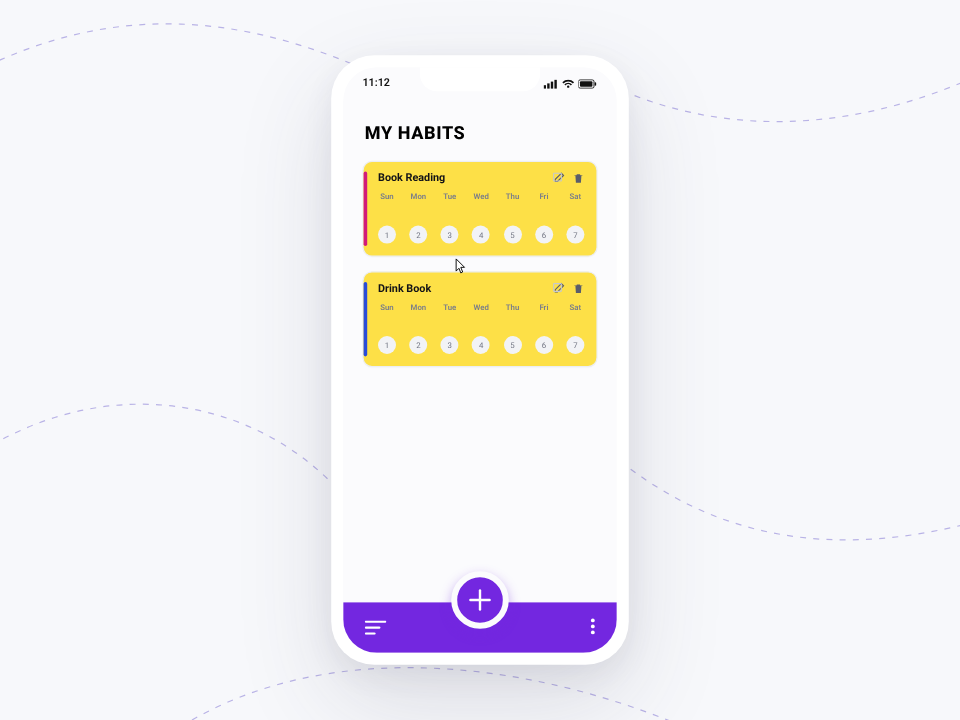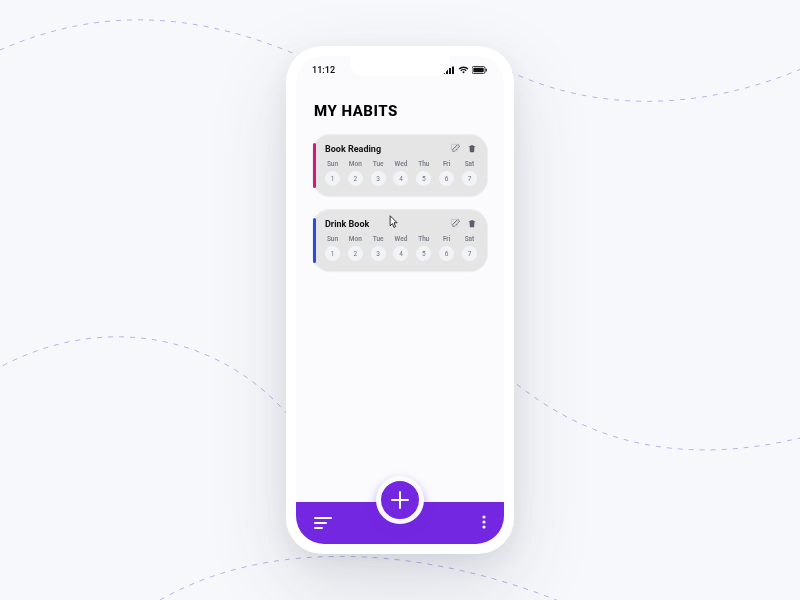--- a/index.html
+++ b/index.html
@@ -21,21 +21,21 @@
     stroke: #b9b3e6;
     stroke-width: 1;
     stroke-dasharray: 5 6;
   }
 
   
   .phone {
     position: absolute;
     left: 50%; top: 50%;
     transform: translate(-50%, -50%);
-    width: 228px; height: 508px;
+    width: 248px; height: 508px;
     background: #fff;
     border-radius: 36px;
     box-shadow: 0 30px 80px rgba(60, 60, 90, 0.15),
                 0 8px 24px rgba(60, 60, 90, 0.08);
     padding: 10px;
   }
   .screen {
     width: 100%; height: 100%;
     background: #fbfbfd;
     border-radius: 28px;
@@ -74,23 +74,23 @@
   }
   .page-title {
     font-size: 15px;
     font-weight: 800;
     letter-spacing: 0.5px;
     color: #000000;
     margin: 8px 0 14px 2px;
   }
 
   .habit-card {
-    background: #e5e5e5;
+    background: #fde047;
     border: 1px solid #eceef3;
-    border-radius: 18px;
+    border-radius: 8px;
     padding: 8px 10px 10px 12px;
     margin-bottom: 12px;
     position: relative;
     box-shadow: 0 1px 0 rgba(0,0,0,0.01);
   }
   .habit-card::before {
     content: "";
     position: absolute;
     left: 0; top: 8px; bottom: 8px;
     width: 3px;
@@ -102,21 +102,21 @@
     margin-bottom: 6px;
   }
   .card-title { font-size: 9px; font-weight: 700; color: #121217; }
   .card-actions { display: flex; gap: 6px; }
   .card-actions svg { display: block; }
 
   .days {
     display: flex; justify-content: space-between;
     margin-top: 2px;
   }
-  .day { display: flex; flex-direction: column; align-items: center; gap: 3px; }
+  .day { display: flex; flex-direction: column; align-items: center; gap: 20px; }
   .day-label { font-size: 6.5px; font-weight: 600; color: #7a7d8a; }
   .day-num {
     width: 15px; height: 15px;
     border-radius: 50%;
     background: #f2f3f6;
     color: #6f7380;
     font-size: 6.5px;
     display: flex; align-items: center; justify-content: center;
     cursor: pointer;
   }

